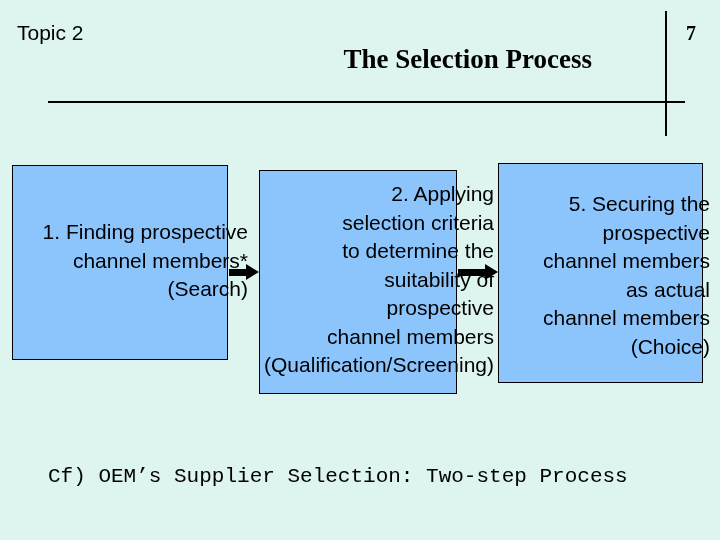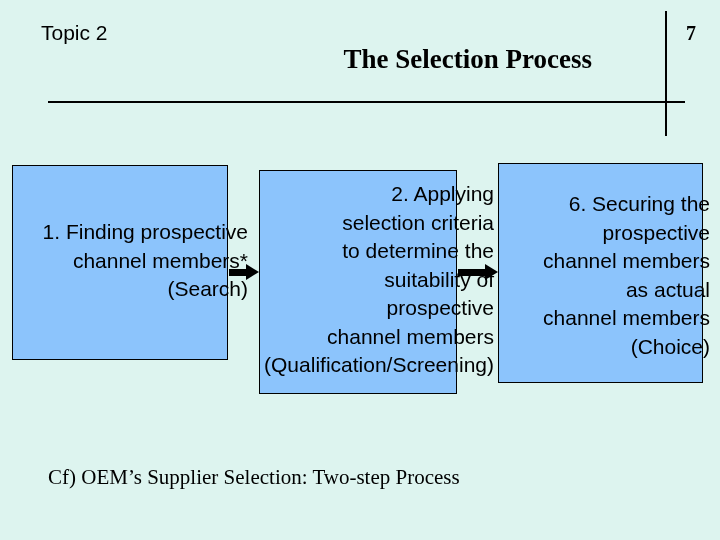--- a/index.html
+++ b/index.html
@@ -23,21 +23,20 @@
   
   .topic-label {
     position: absolute;
     left: 17px;
     top: 21px;
     font-family: "Liberation Sans", sans-serif;
     font-size: 21px;
     line-height: 24px;
     color: #000000;
     white-space: nowrap;
-    margin-left: 24px;
   }
   .slide-title {
     position: absolute;
     left: 100px;
     top: 44px;
     width: 492px;
     text-align: right;
     font-family: "Liberation Serif", serif;
     font-weight: bold;
     font-size: 27px;
@@ -124,21 +123,21 @@
   #arrow-1 .head  { left: 17px; }
   #arrow-2 { left: 458px; top: 269px; width: 40px; }
   #arrow-2 .shaft { width: 28px; }
   #arrow-2 .head  { left: 27px; }
 
   
   .footnote {
     position: absolute;
     left: 48px;
     top: 464px;
-    font-family: Liberation Serif, serif;
+    font-family: Liberation Mono, monospace;
     font-size: 21px;
     line-height: 26px;
     color: #000000;
     white-space: nowrap;
   }
 </style>
 </head>
 <body>
 
 <div id="slide">
@@ -161,21 +160,21 @@
 (Search)</div>
 
   <div class="proc-text" id="text-2">2. Applying
 selection criteria
 to determine the
 suitability of
 prospective
 channel members
 (Qualification/Screening)</div>
 
-  <div class="proc-text" id="text-3">6. Securing the
+  <div class="proc-text" id="text-3">5. Securing the
 prospective
 channel members
 as actual
 channel members
 (Choice)</div>
 
   <div class="arrow" id="arrow-1">
     <span class="shaft"></span>
     <span class="head"></span>
   </div>

